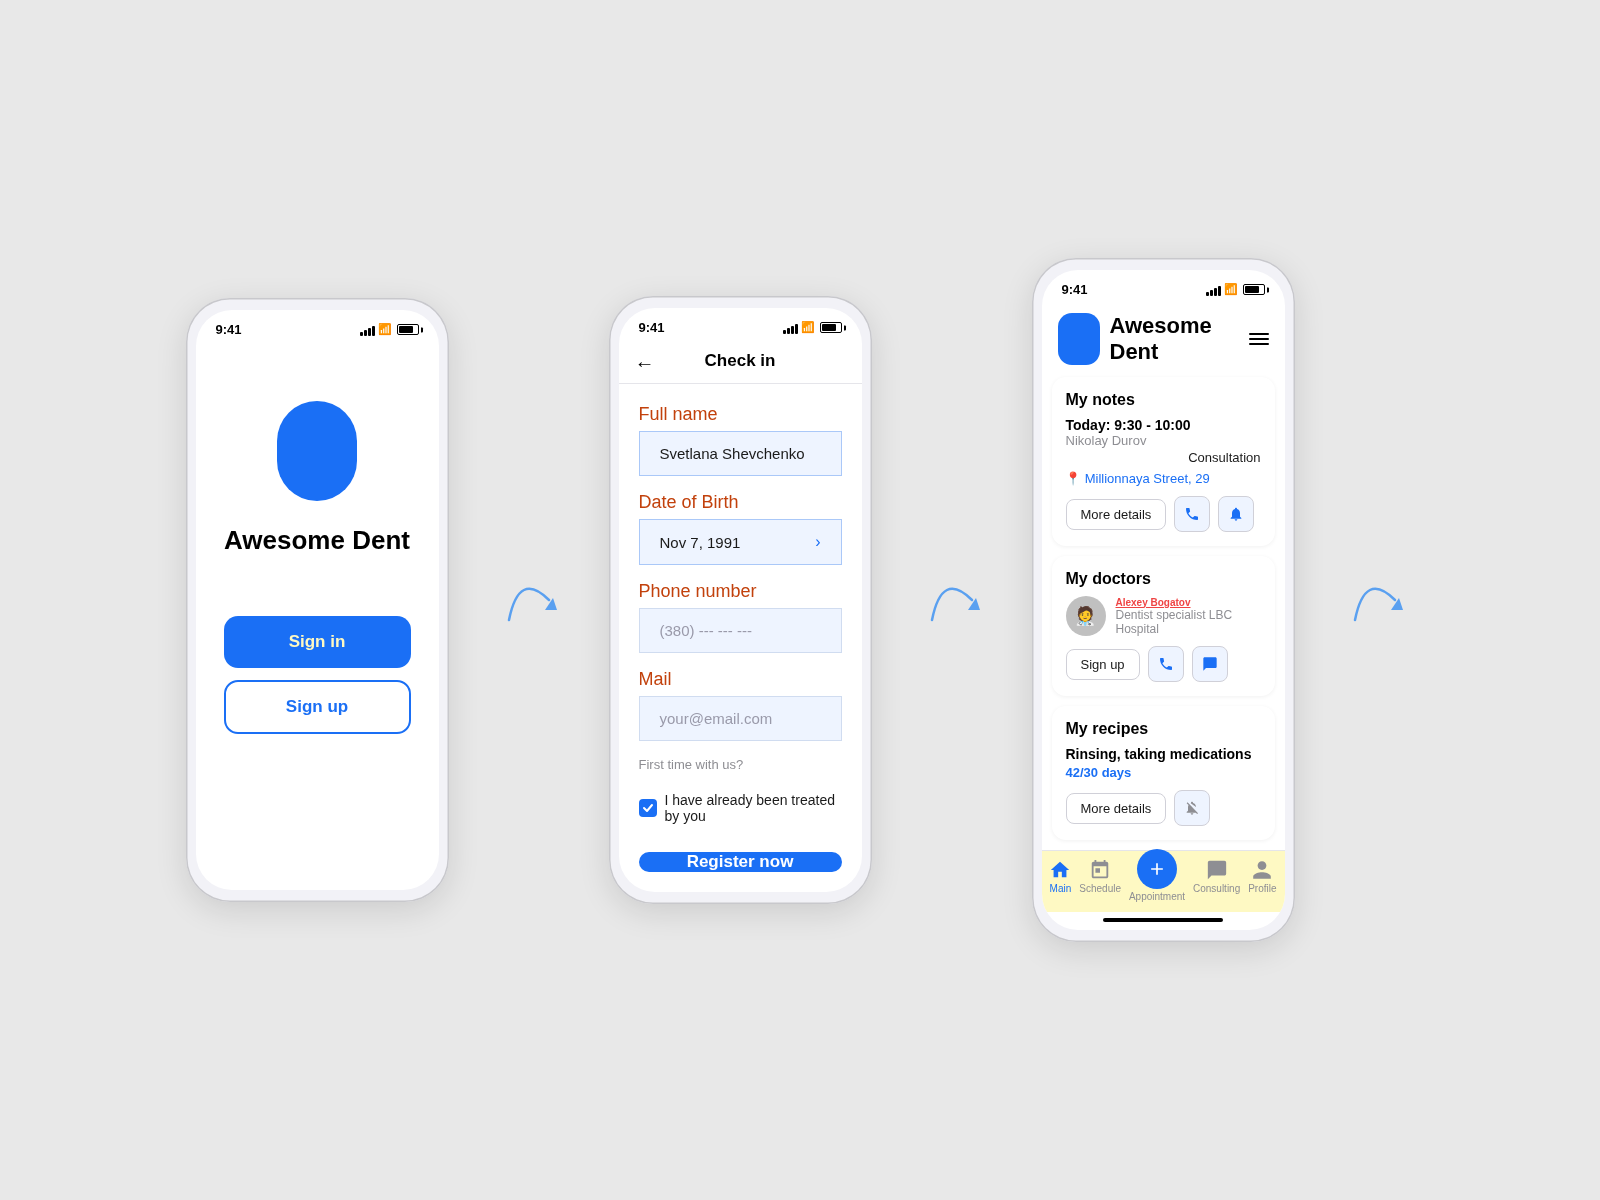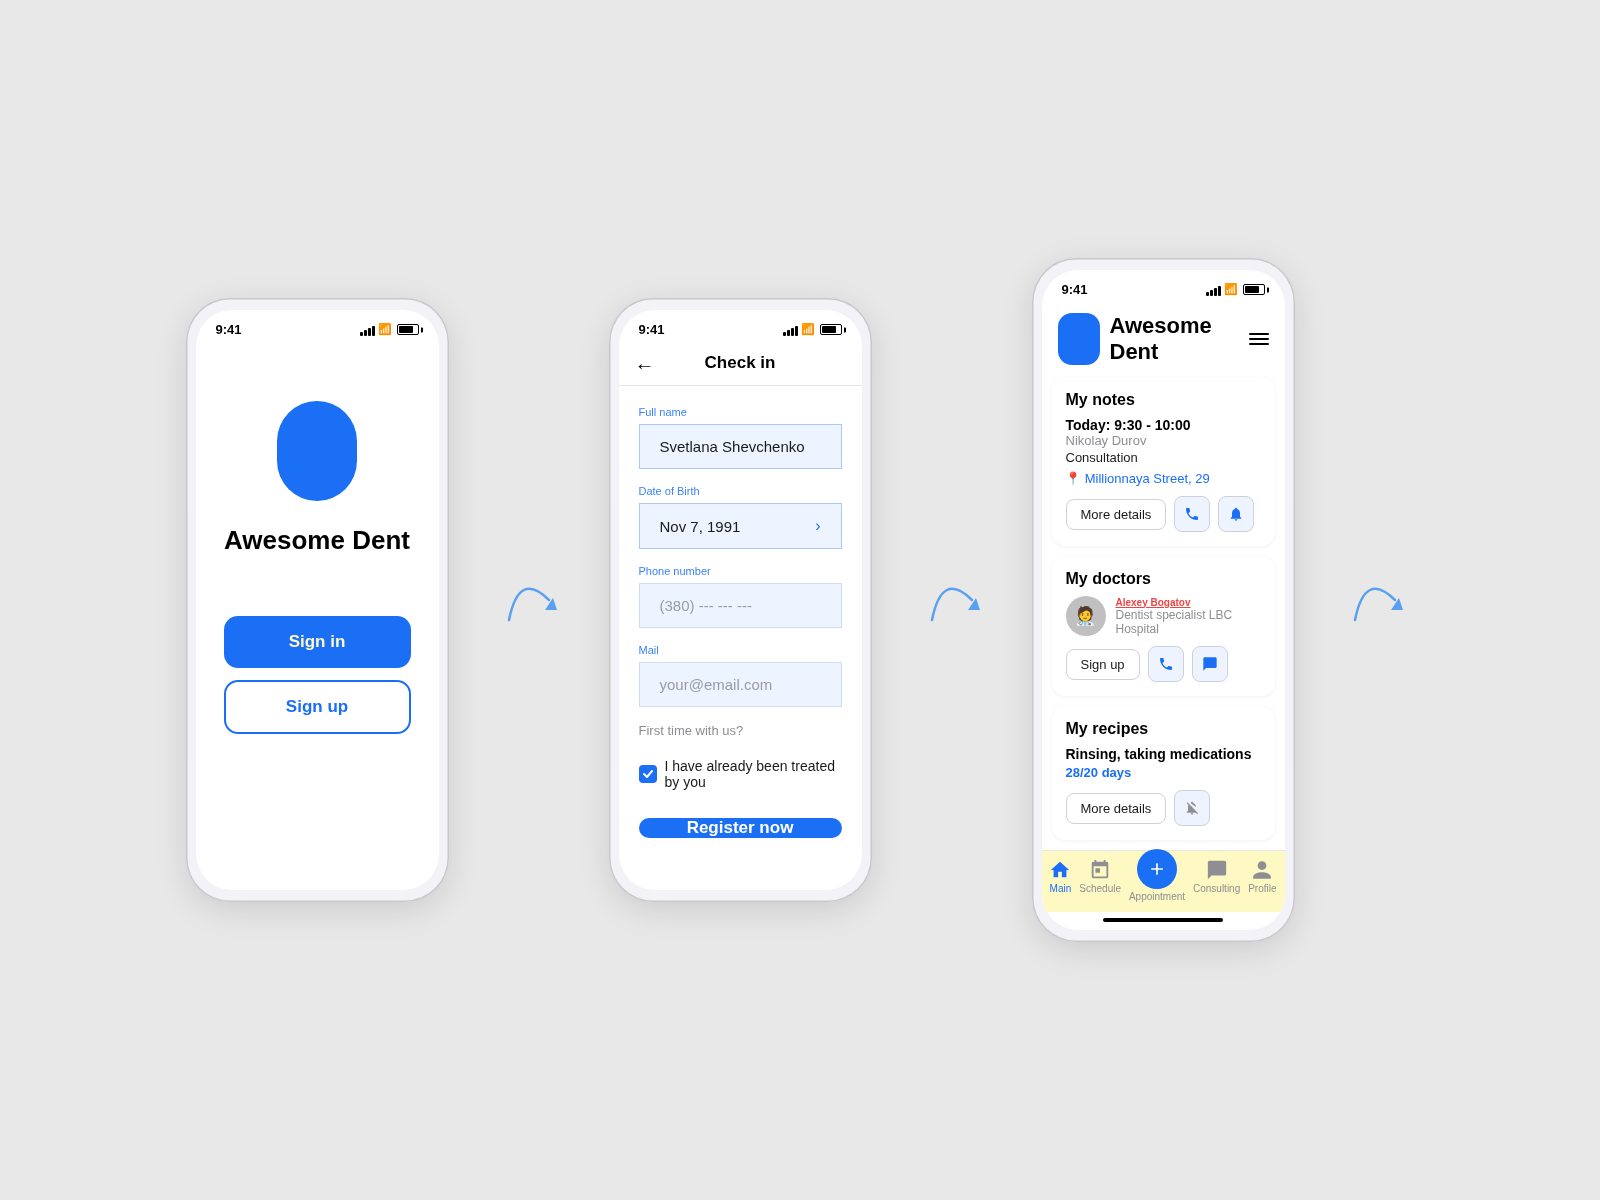--- a/index.html
+++ b/index.html
@@ -154,22 +154,22 @@
     }
     .checkin-title {
       font-size: 17px;
       font-weight: 700;
       color: #000;
     }
     .checkin-body {
       padding: 20px 20px;
     }
     .field-label {
-      font-size: 11px;
-      color: #3b82f6;
+      font-size: 18px;
+      color: #c2410c;
       margin-bottom: 6px;
       font-weight: 400;
     }
     .field-input {
       width: 100%;
       padding: 13px 20px;
       background: #eef4ff;
       border: 1.5px solid #aac8f8;
       border-radius: 0;
       font-size: 15px;
@@ -278,20 +278,21 @@
     }
     .notes-doctor {
       font-size: 13px;
       color: #8e8e93;
       margin-bottom: 2px;
     }
     .notes-type {
       font-size: 13px;
       color: #1a1a1a;
       margin-bottom: 6px;
+      text-align: right;
     }
     .notes-location {
       font-size: 13px;
       color: #1a6ff5;
       display: flex;
       align-items: center;
       gap: 3px;
       margin-bottom: 10px;
     }
     .notes-actions {
@@ -583,21 +584,21 @@
               <svg width="16" height="16" viewBox="0 0 24 24" fill="#1a6ff5">
                 <path d="M20 2H4c-1.1 0-2 .9-2 2v18l4-4h14c1.1 0 2-.9 2-2V4c0-1.1-.9-2-2-2z"></path>
               </svg>
             </div>
           </div>
         </div>
 
         <div class="dash-section">
           <div class="section-title">My recipes</div>
           <div class="recipe-title">Rinsing, taking medications</div>
-          <div class="recipe-days">28/20 days</div>
+          <div class="recipe-days">42/30 days</div>
           <div class="recipe-actions">
             <button class="action-btn-outline">More details</button>
             <div class="action-icon-btn">
               <svg width="16" height="16" viewBox="0 0 24 24" fill="#8e8e93">
                 <path d="M20 18.69L7.84 6.14 5.27 3.49 4 4.76l2.8 2.8v.01c-.52.99-.8 2.16-.8 3.42V16l-2 2v1h13.73l2 2L21 19.72l-1-1.03zM12 22c1.11 0 2-.89 2-2h-4c0 1.11.89 2 2 2zm6-7.32V11c0-3.08-1.64-5.64-4.5-6.32V4c0-.83-.67-1.5-1.5-1.5s-1.5.67-1.5 1.5v.68c-.15.03-.29.08-.43.12L18 10.68v4z"></path>
               </svg>
             </div>
           </div>
         </div>
 

